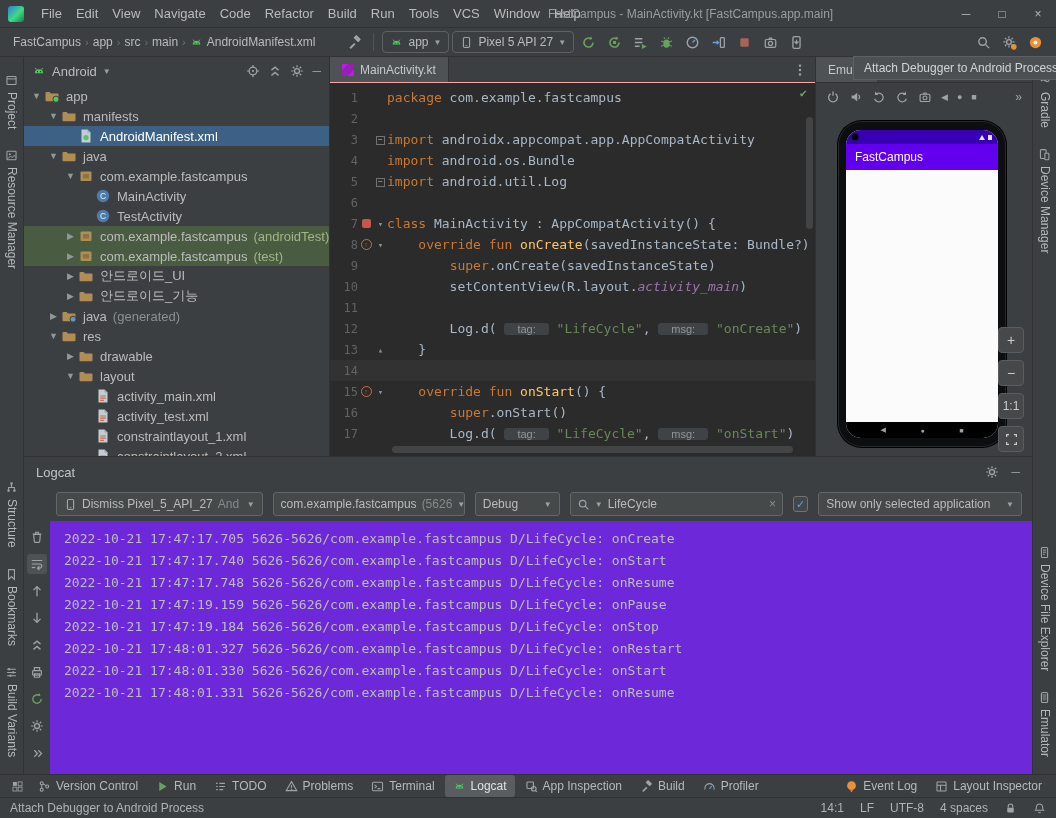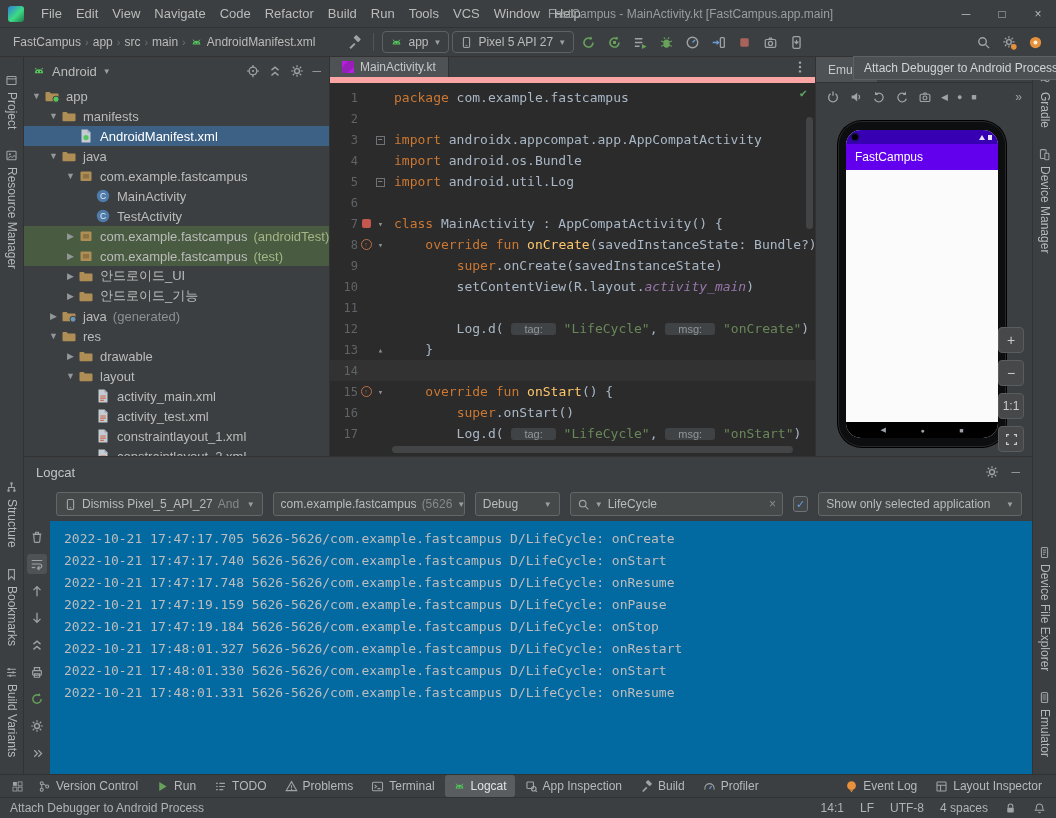--- a/index.html
+++ b/index.html
@@ -48,30 +48,30 @@
   .tree-row{height:20px;display:flex;align-items:center;font-size:13px;white-space:nowrap;color:#bbbbbb}
   .tree-row.selected{background:#3d6185;color:#ffffff}
   .tree-row.greenbg{background:#495c41}
   .chev{width:15px;flex:none;text-align:center;color:#93979a;font-size:9px}
   .ticon{width:16px;height:16px;flex:none;margin-right:6px}
   .suffix{color:#8c9093;margin-left:6px}
   .greenbg .suffix{color:#a4b587}
 
   
   .editor{flex:1;min-width:0;background:#2b2b2b;display:flex;flex-direction:column;position:relative;overflow:hidden}
-  .tabbar{height:26px;flex:none;background:#3c3f41;border-bottom:6px solid #fca5a5;display:flex;align-items:stretch}
+  .tabbar{height:26px;flex:none;background:#3c3f41;border-bottom:1px solid #fca5a5;display:flex;align-items:stretch}
   .tab{display:flex;align-items:center;gap:6px;padding:0 12px;background:#4e5254;color:#c5c8ca;font-size:12px;border-right:1px solid #323232}
   .tabbar-more{margin-left:auto;display:flex;align-items:center;padding:0 8px;color:#9fa3a6}
   .code{flex:1;position:relative;font-family:"DejaVu Sans Mono",monospace;font-size:13px;overflow:hidden;padding-top:4px}
   .codeline{display:flex;align-items:center;height:21px;position:relative}
   .codeline.current{background:#323232}
   .lnum{display:inline-block;width:28px;text-align:right;color:#606366;font-size:12px;flex:none}
   .lmk{display:inline-block;width:16px;text-align:center;flex:none;line-height:0}
   .lfold{display:inline-block;width:13px;text-align:center;color:#8a8e91;font-size:9px;flex:none}
-  .ltext{white-space:pre;margin-left:7px}
+  .ltext{white-space:pre;margin-left:0}
   .t-kw{color:#cc7832}
   .t-pl{color:#a9b7c6}
   .t-str{color:#6a8759}
   .t-fn{color:#ffc66b}
   .t-field{color:#9876aa;font-style:italic}
   .t-hint{background:#404345;color:#939699;border-radius:3px;padding:0 13px;font-size:11px;font-family:"Liberation Sans",sans-serif}
   .mk-class{display:inline-block;width:9px;height:9px;border-radius:2px;background:#c4584f}
   .mk-ovr{display:inline-flex;width:11px;height:11px;border-radius:50%;border:1.5px solid #bf6f45;align-items:center;justify-content:center;color:#bf6f45;font-size:7px;font-family:"Liberation Sans",sans-serif}
   .fold-box{display:inline-flex;width:9px;height:9px;border:1px solid #6f7375;align-items:center;justify-content:center;color:#9fa3a6;font-size:8px;line-height:1}
   .editor-check{position:absolute;top:3px;right:8px;color:#5fa865;font-size:12px}
@@ -111,21 +111,21 @@
   .clear-x{margin-left:auto;color:#8c8f91}
   .cbx{width:16px;height:16px;border:1px solid #6f7478;border-radius:3px;background:#43474a;display:flex;align-items:center;justify-content:center;color:#6a9fe0;font-size:11px}
   .log-main{flex:1;display:flex;min-height:0}
   .log-tools{width:26px;flex:none;display:flex;flex-direction:column;align-items:center;gap:7px;padding-top:6px}
   .log-tool{width:20px;height:20px;display:flex;align-items:center;justify-content:center;border-radius:3px;color:#9fa3a6}
   .log-tool.active{background:#4e5254}
   .log-right{flex:1;display:flex;flex-direction:column;min-width:0}
   .log-banner{height:28px;flex:none;background:#365880;display:flex;align-items:center;padding:0 12px;color:#d8dee6;font-size:12px}
   .banner-links{margin-left:auto;display:flex;gap:26px;padding-right:14px}
   .banner-link{color:#9cc7ff}
-  .log-content{flex:1;background:#0369a1;padding:7px 0 0 14px;font-family:"DejaVu Sans Mono",monospace;font-size:13px;color:#bdbdbd;overflow:hidden}
+  .log-content{flex:1;background:#6d28d9;padding:7px 0 0 14px;font-family:"DejaVu Sans Mono",monospace;font-size:13px;color:#bdbdbd;overflow:hidden}
   .log-line{white-space:pre;height:22px;line-height:22px}
 
   
   .toolwinbar{height:23px;flex:none;background:#3c3f41;border-top:1px solid #323232;display:flex;padding:0 6px;gap:2px;font-size:12px}
   .twb-item{display:flex;align-items:center;gap:5px;padding:2px 8px;border-radius:3px;color:#b6b9bb;white-space:nowrap}
   .twb-item.active{background:#595d5f;color:#e0e2e4}
   .twb-right{margin-left:auto;display:flex;gap:2px}
   .statusbar{height:21px;flex:none;background:#3c3f41;border-top:1px solid #323232;display:flex;align-items:center;padding:0 10px;font-size:12px;color:#b0b3b5}
   .sb-right{margin-left:auto;display:flex;gap:16px;align-items:center}
   .tooltip{position:absolute;left:853px;top:56px;height:24px;background:#4c5052;border:1px solid #5e6163;color:#d2d5d7;display:flex;align-items:center;padding:0 10px;font-size:12px;z-index:60;white-space:nowrap}

